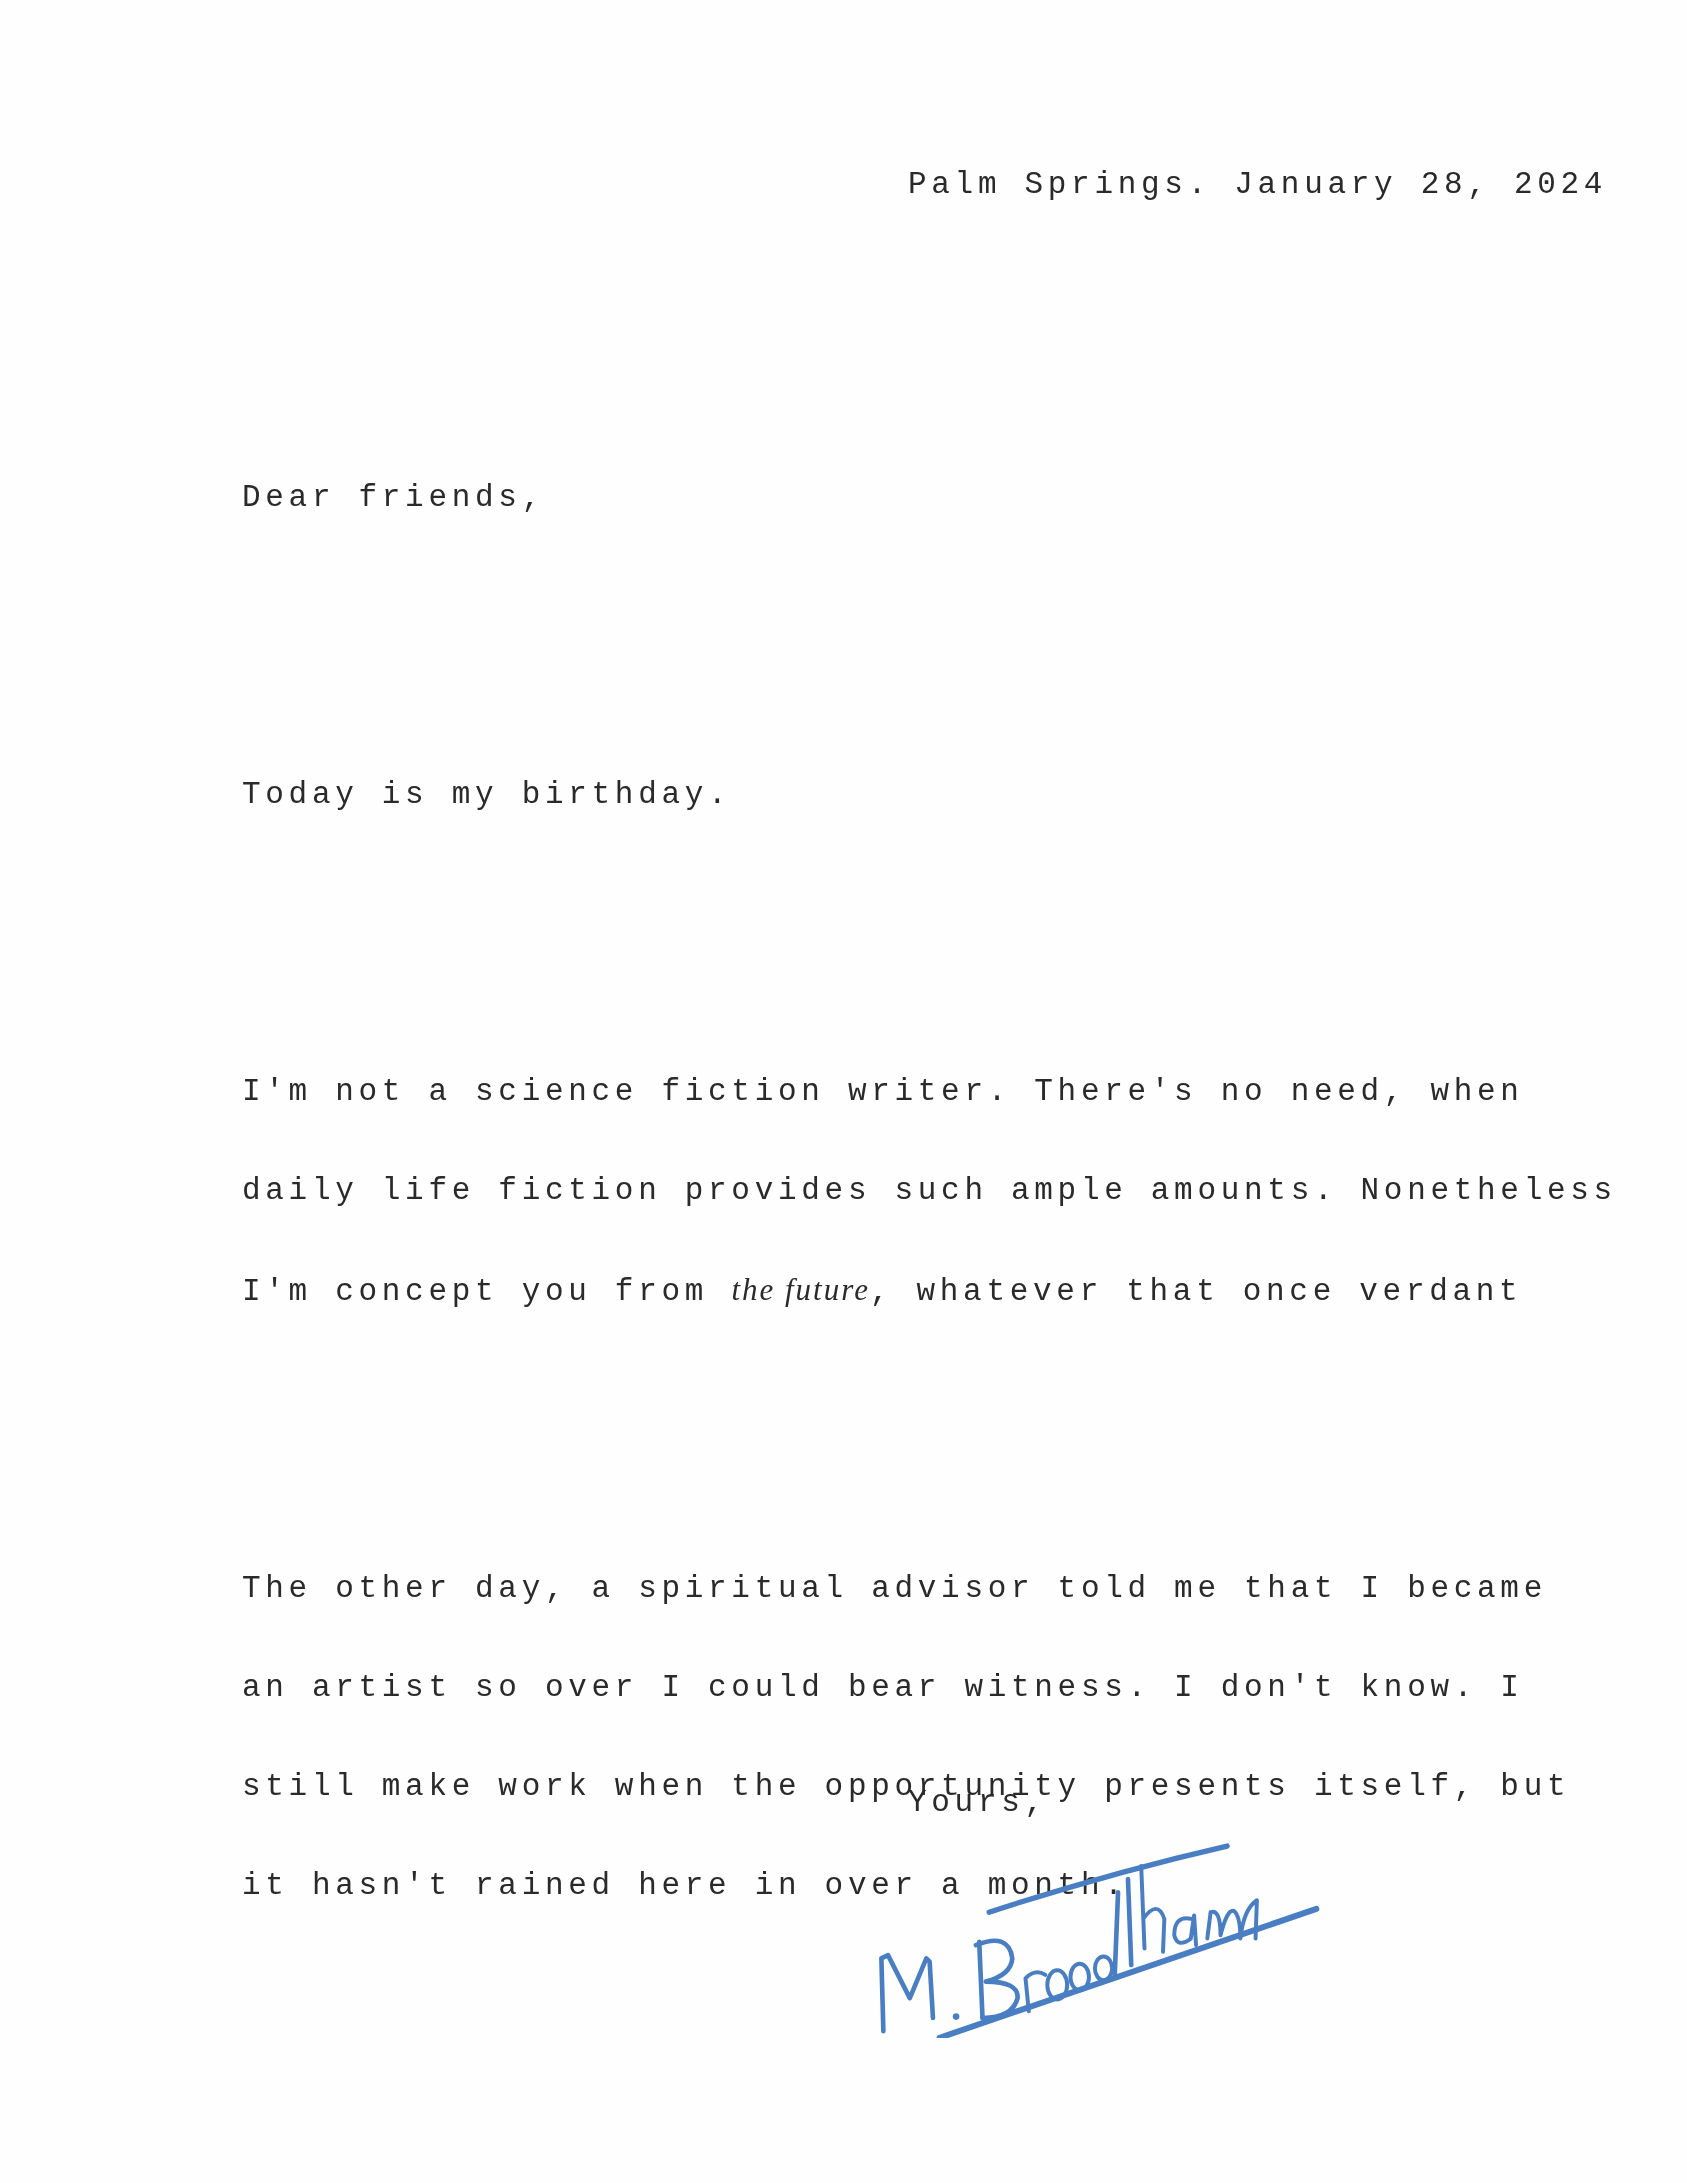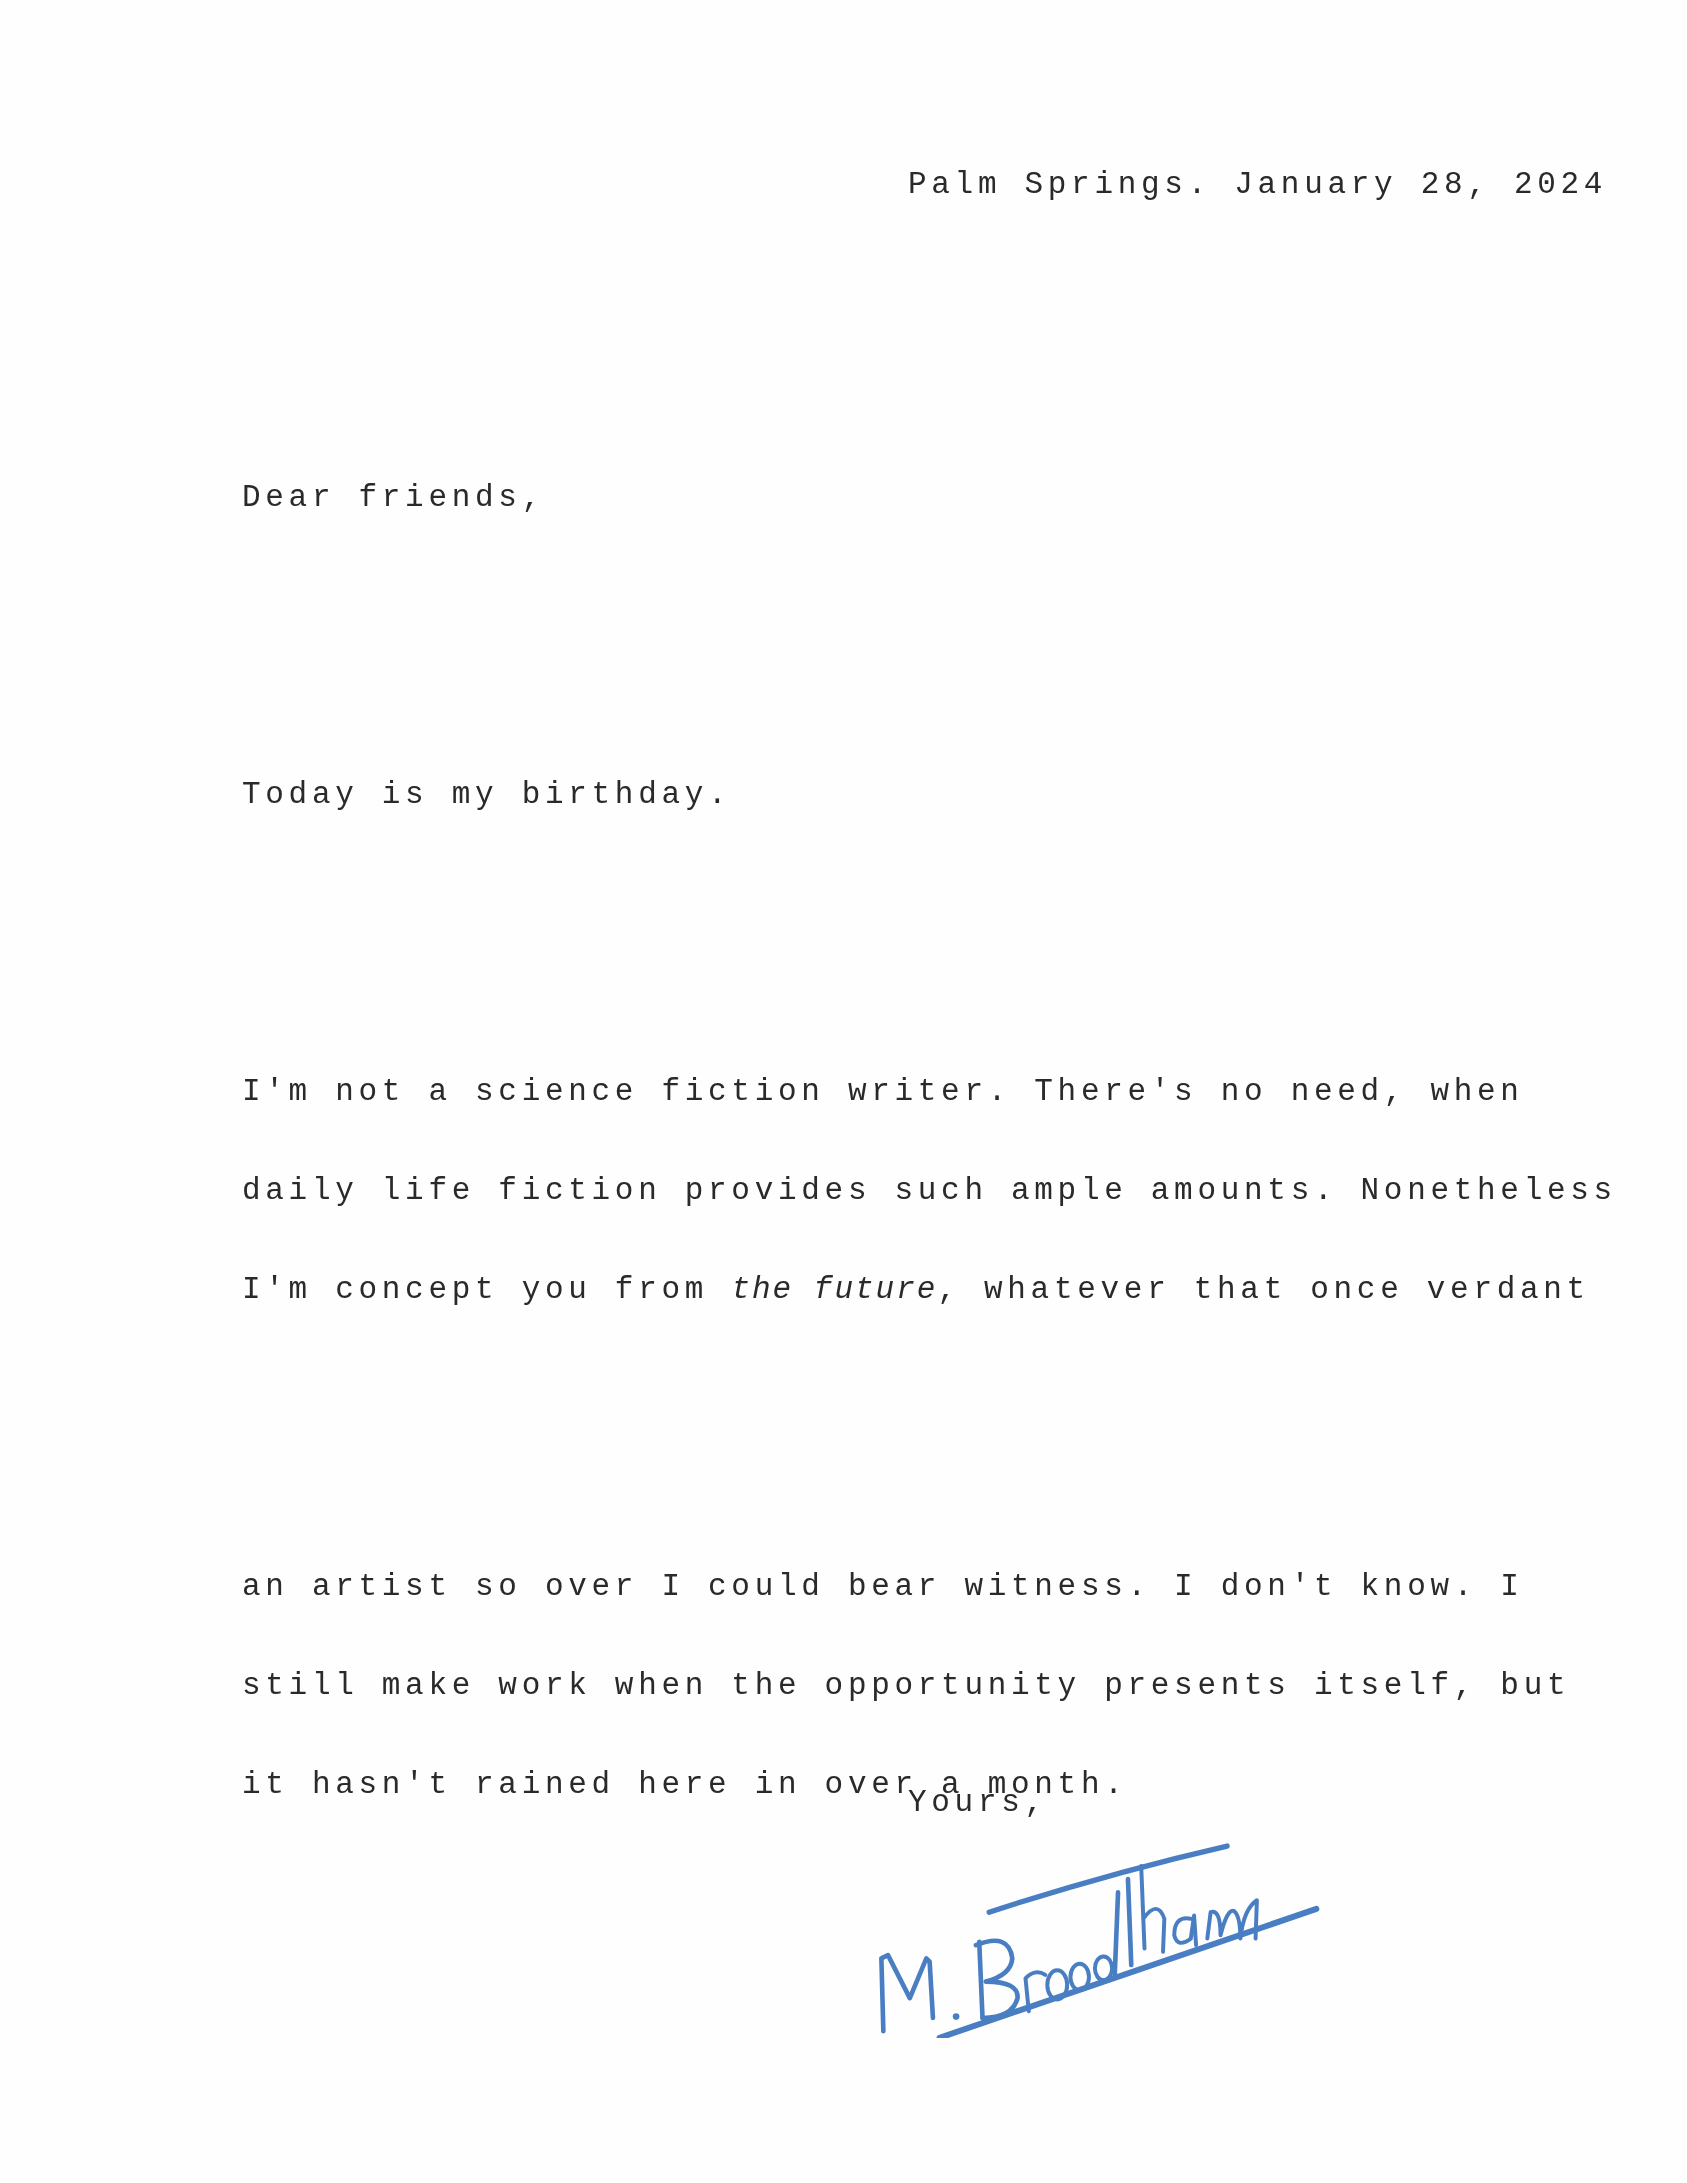--- a/index.html
+++ b/index.html
@@ -14,21 +14,21 @@
       font-size: 31px;
       letter-spacing: 4.7px;
       line-height: 33px;
       white-space: pre;
       position: absolute;
     }
     .date { left: 908px; top: 168px; }
     .body-block { left: 234px; top: 349px; width: 1290px; }
     .para { margin: 0 0 33px 8px; }
     .para .line { display: block; white-space: pre; }
-    .italic { font-style: italic; font-family: Liberation Mono, monospace; letter-spacing: 2px; }
+    .italic { font-style: italic; font-family: Liberation Serif, serif; letter-spacing: 2px; }
     .closing { left: 908px; top: 1786px; text-align: right; }
     .signature { position: absolute; left: 847px; top: 1826px; width: 595px; height: 212px; }
   </style>
 </head>
 <body>
 
 <div class="page">
 
   <div class="typed date">Palm Springs. January 28, 2024</div>
 
@@ -41,20 +41,21 @@
       <span class="line">Today is my birthday.</span>
     </div>
 
     <div class="para">
       <span class="line">I'm not a science fiction writer. There's no need, when</span>
       <span class="line">daily life fiction provides such ample amounts. Nonetheless</span>
       <span class="line"><span>I'm concept you from </span><span class="italic">the future</span><span>, whatever that once verdant</span></span>
     </div>
 
     <div class="para">
+      <span class="line">The other day, a spiritual advisor told me that I became</span>
       <span class="line">an artist so over I could bear witness. I don't know. I</span>
       <span class="line">still make work when the opportunity presents itself, but</span>
       <span class="line">it hasn't rained here in over a month.</span>
     </div>
 
     
 
     
 
     

